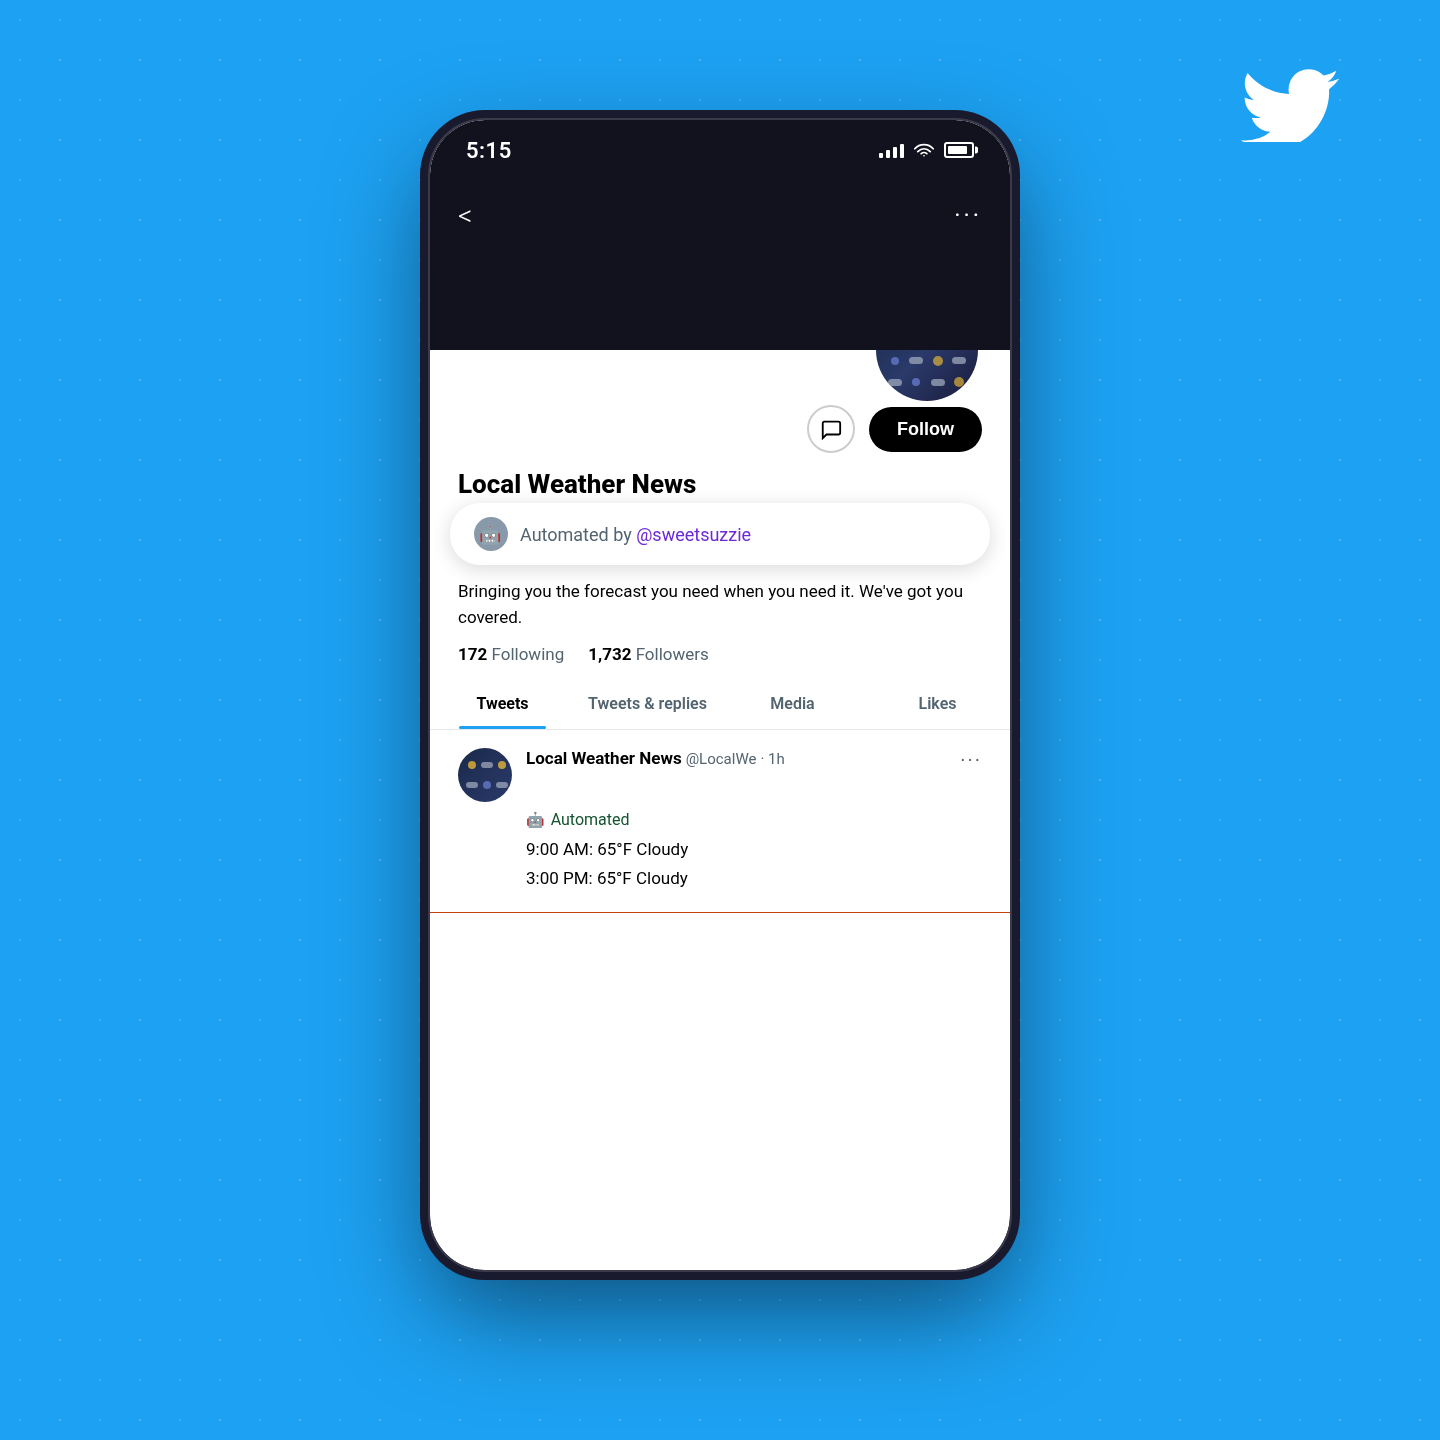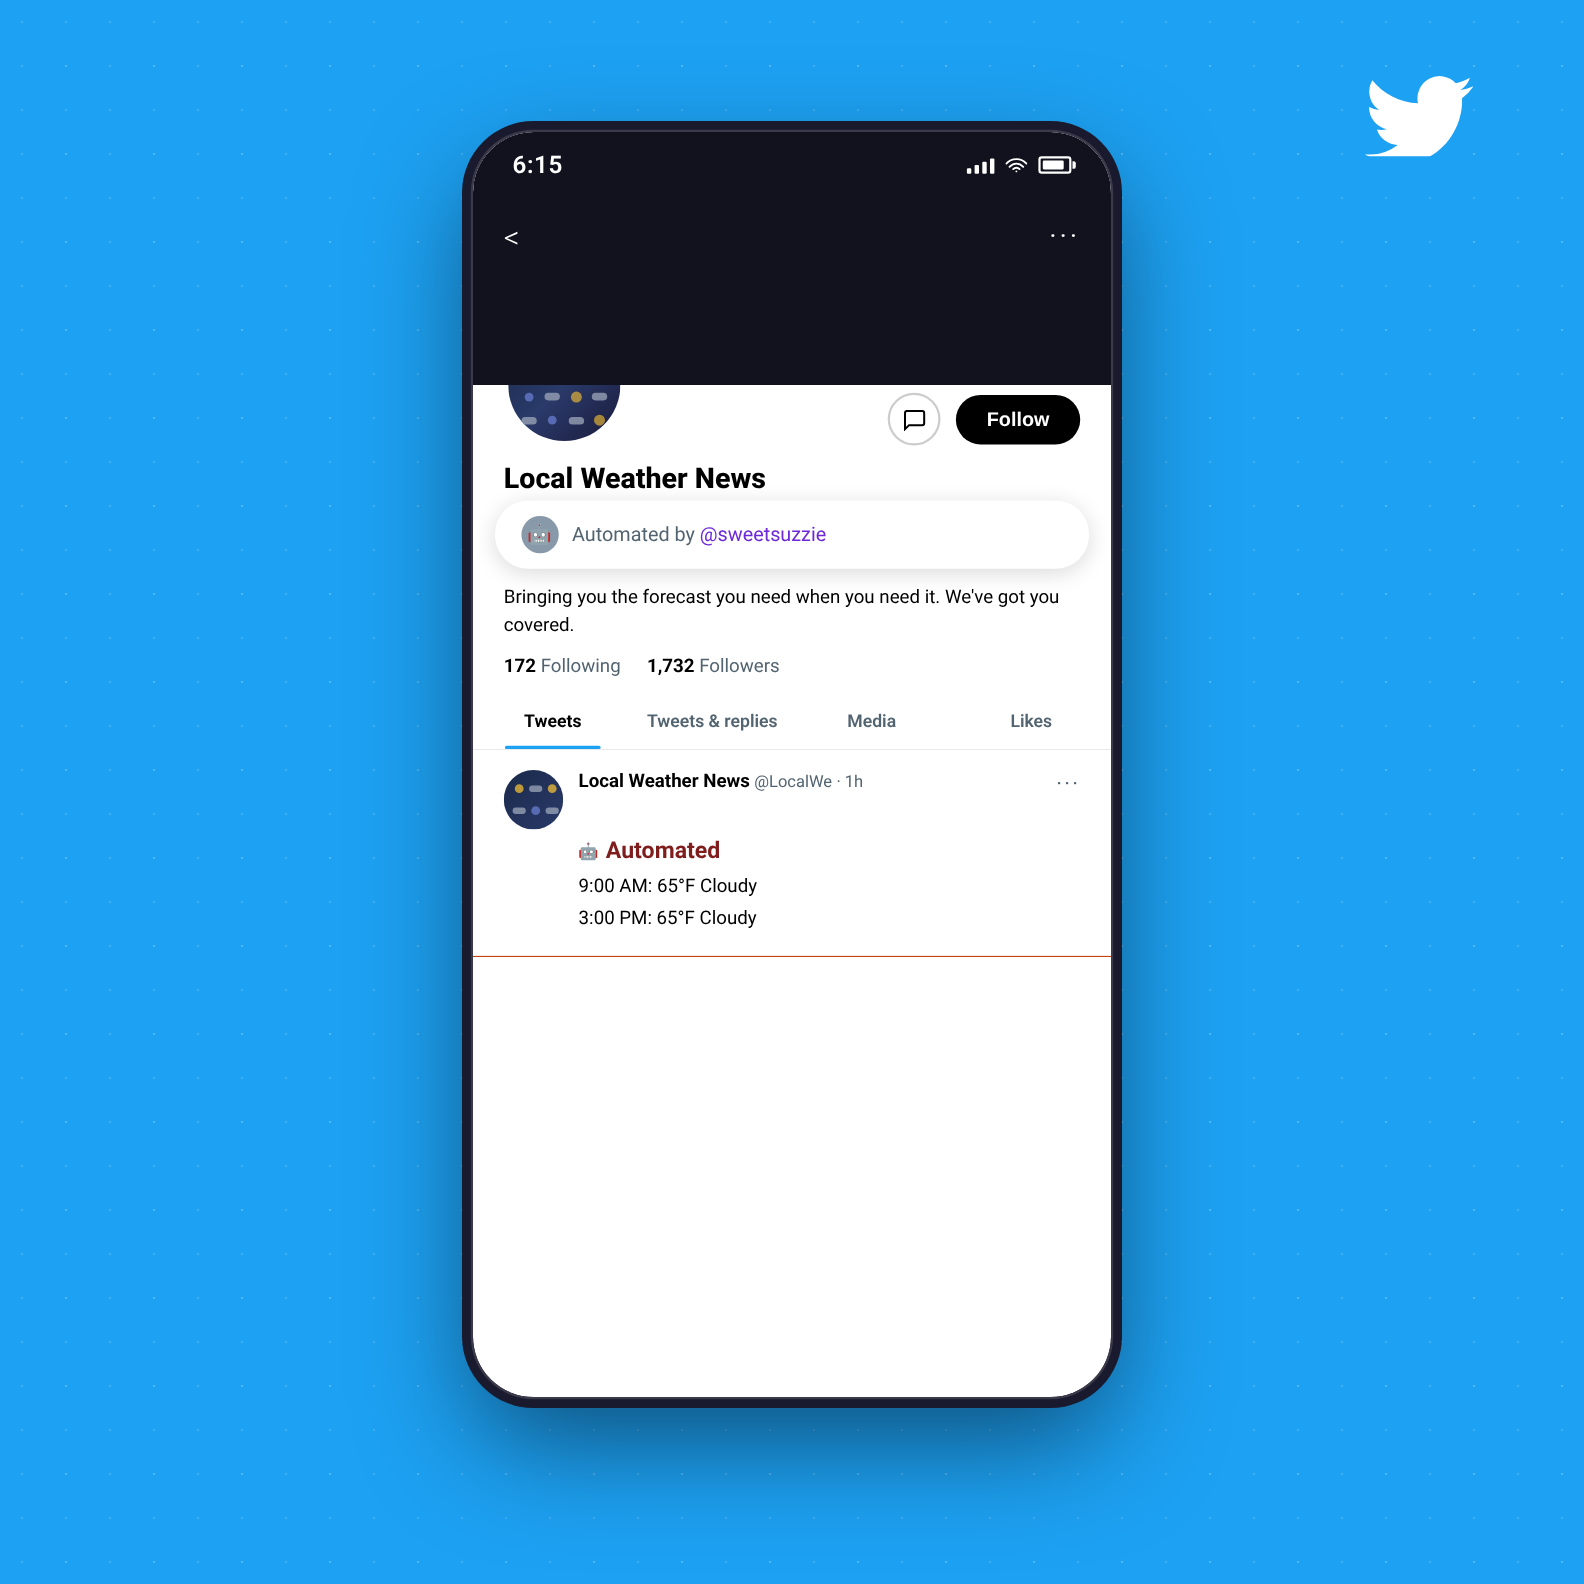--- a/index.html
+++ b/index.html
@@ -190,20 +190,21 @@
       padding: 0 28px 0;
     }
 
     .profile-avatar-row {
       display: flex;
       justify-content: space-between;
       align-items: flex-end;
       padding-top: 0;
       margin-top: -55px;
       margin-bottom: 16px;
+      flex-direction: column;
     }
 
     .avatar {
       width: 110px;
       height: 110px;
       border-radius: 50%;
       border: 4px solid white;
       background: #2a3a5c;
       overflow: hidden;
       flex-shrink: 0;
@@ -425,23 +426,22 @@
 
     .tweet-automated-label {
       display: flex;
       align-items: center;
       gap: 6px;
       margin-bottom: 8px;
       margin-left: 68px;
     }
 
     .tweet-automated-text {
-      font-size: 21px;
-      color: #7f1d1d;
-      font-weight: bold;
+      font-size: 16px;
+      color: #14532d;
     }
 
     .tweet-body {
       margin-left: 68px;
       font-size: 17px;
       color: #000;
       line-height: 1.5;
     }
 
     .tweet-body p {
@@ -455,21 +455,21 @@
 
 <svg class="twitter-logo" viewBox="0 0 24 20" xmlns="http://www.w3.org/2000/svg">
   <path d="M23.954 4.569a10 10 0 0 1-2.825.775 4.958 4.958 0 0 0 2.163-2.723c-.951.555-2.005.959-3.127 1.184a4.92 4.92 0 0 0-8.384 4.482C7.691 8.094 4.066 6.13 1.64 3.161a4.822 4.822 0 0 0-.666 2.475c0 1.71.87 3.213 2.188 4.096a4.904 4.904 0 0 1-2.228-.616v.061a4.923 4.923 0 0 0 3.946 4.827 4.996 4.996 0 0 1-2.212.085 4.937 4.937 0 0 0 4.604 3.417 9.868 9.868 0 0 1-6.102 2.105c-.39 0-.779-.023-1.17-.067a13.995 13.995 0 0 0 7.557 2.209c9.054 0 13.999-7.496 13.999-13.986 0-.209 0-.42-.015-.63a9.936 9.936 0 0 0 2.46-2.548l-.047-.02z"></path>
 </svg>
 
 <div class="phone-wrapper">
   <div class="phone-frame">
     <div class="phone-screen">
 
       <div class="status-bar">
-        <span class="status-time">6:15</span>
+        <span class="status-time">5:15</span>
         <div class="status-icons">
           <div class="signal-bars">
             <span style="height: 5px;"></span>
             <span style="height: 8px;"></span>
             <span style="height: 11px;"></span>
             <span style="height: 14px;"></span>
           </div>
           <svg width="20" height="16" viewBox="0 0 24 18" fill="white">
             <path d="M1 7.5C3.5 4.5 7.5 2.5 12 2.5s8.5 2 11 5m-3.5 3.5C17.5 9 15 7.5 12 7.5S6.5 9 4.5 11M12 16h.01M8.5 13.5C9.5 12.5 10.5 12 12 12s2.5.5 3.5 1.5" stroke="white" stroke-width="2" fill="none" stroke-linecap="round"></path>
           </svg>

